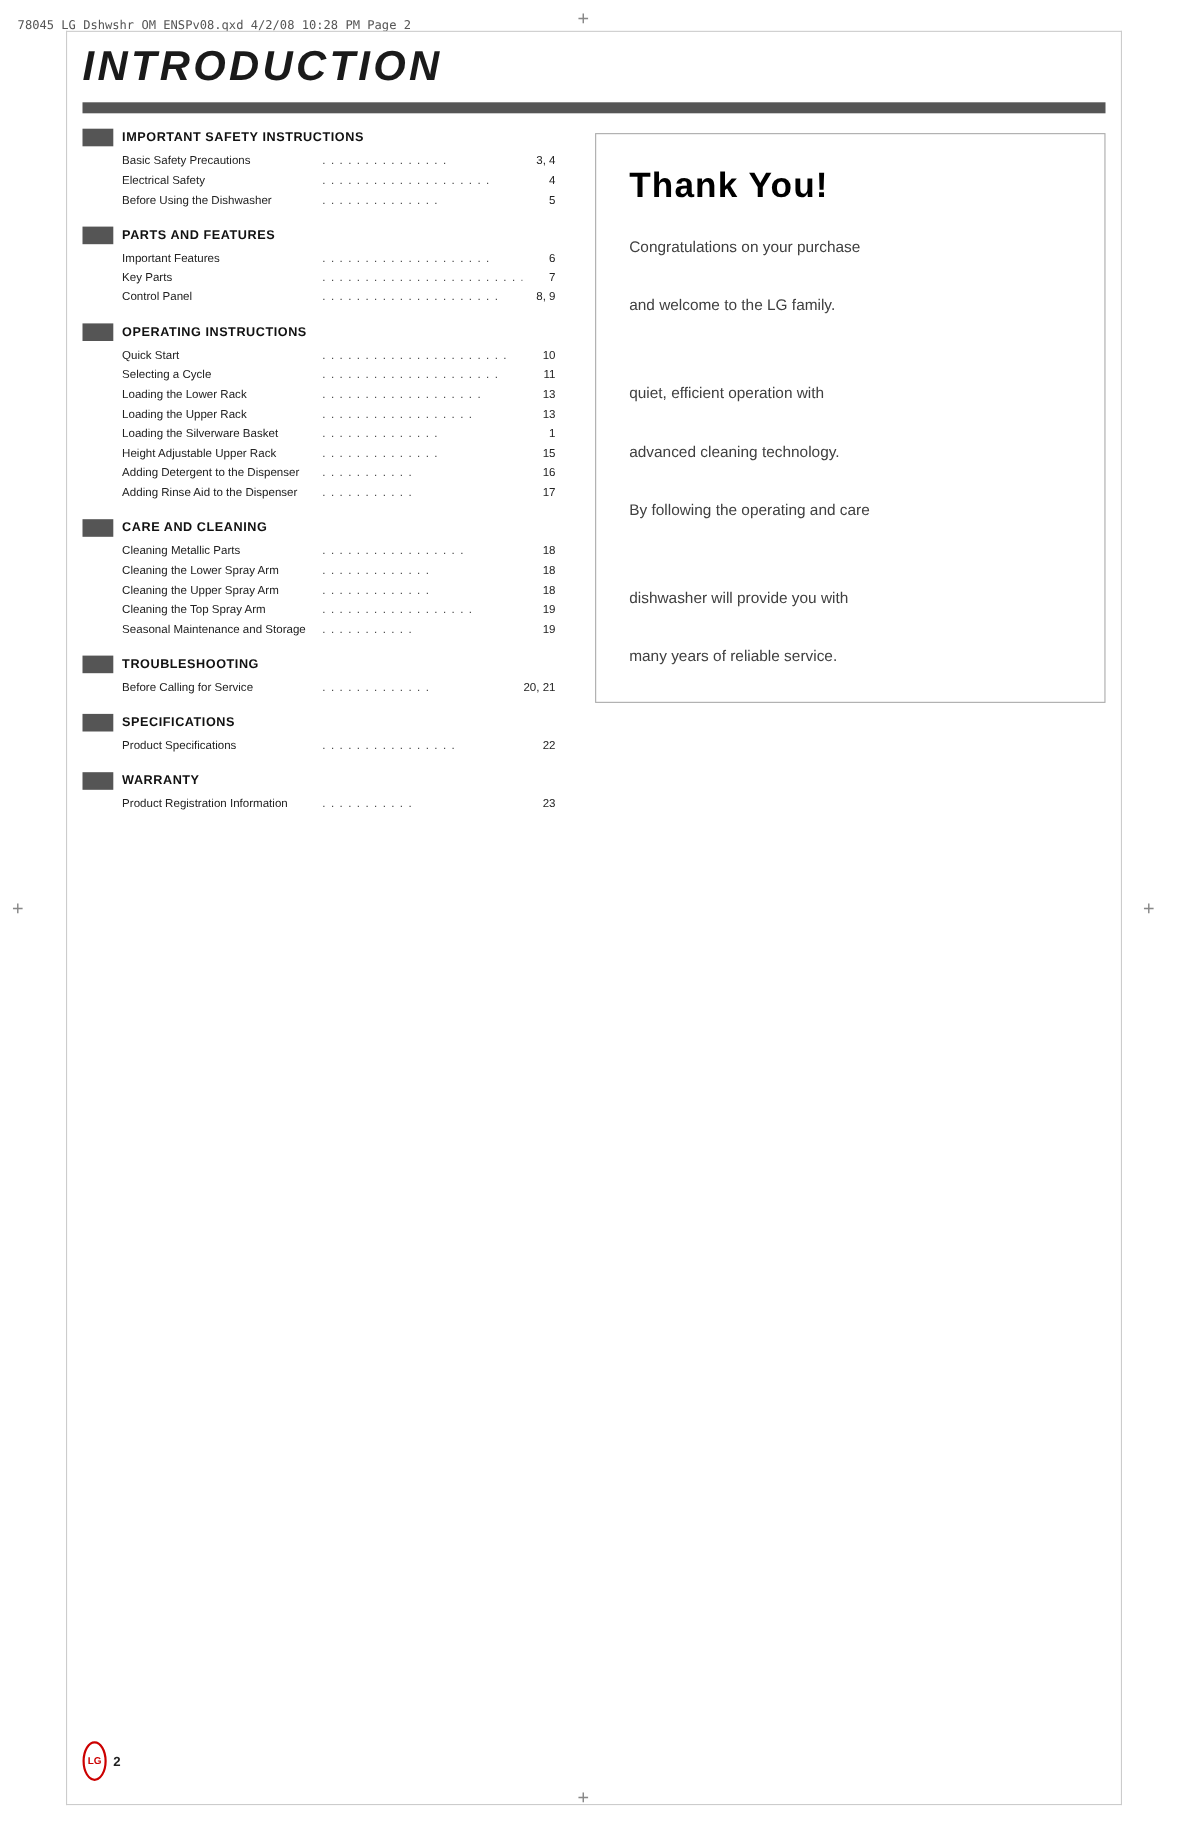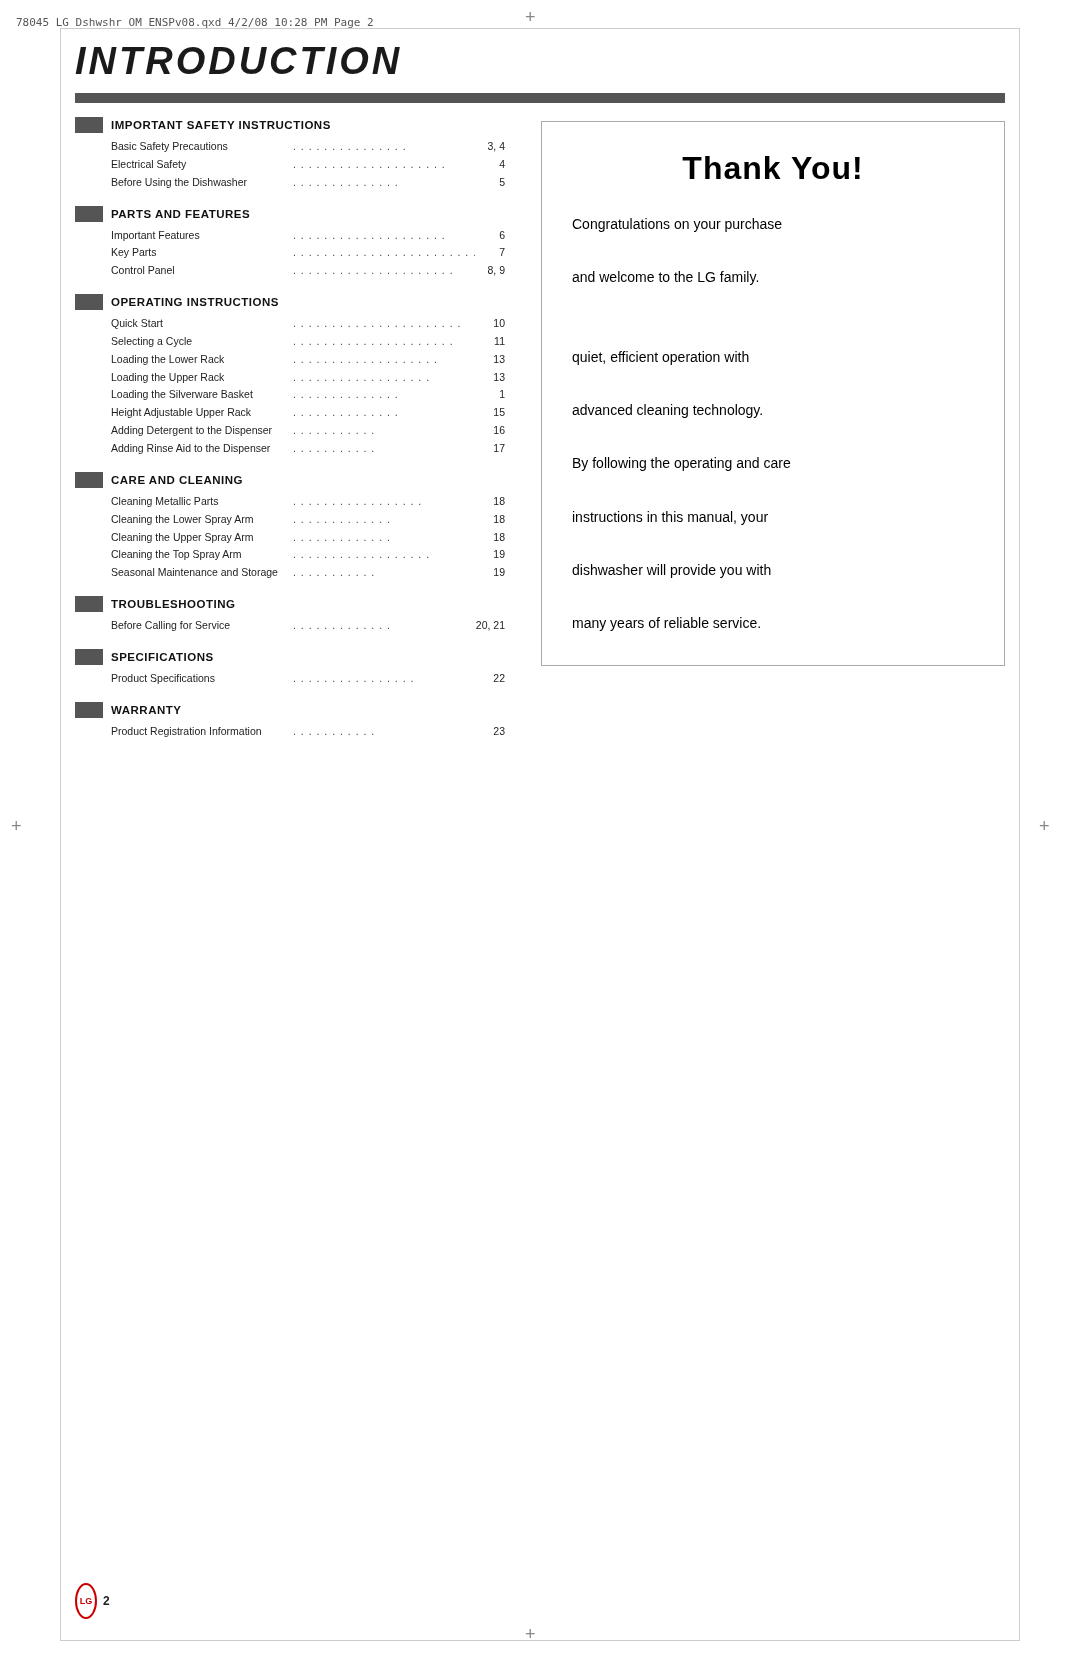--- a/index.html
+++ b/index.html
@@ -107,28 +107,27 @@
     
     .thank-you-box {
       border: 1.5px solid #aaa;
       padding: 28px 30px;
       margin-top: 4px;
     }
 
     .thank-you-title {
       font-size: 32px;
       font-weight: bold;
-      text-align: center;
       margin-bottom: 24px;
       letter-spacing: 1px;
     }
 
     .thank-you-text {
       font-size: 14px;
-      color: #000000;
+      color: #404040;
       line-height: 1.9;
     }
 
     .thank-you-text p {
       margin-bottom: 0;
     }
 
     
     .toc-section {
       margin-bottom: 14px;
@@ -424,21 +423,20 @@
           <p>&nbsp;</p>
           <p>and welcome to the LG family.</p>
           <p>&nbsp;</p>
           <p>&nbsp;</p>
           <p>quiet, efficient operation with</p>
           <p>&nbsp;</p>
           <p>advanced cleaning technology.</p>
           <p>&nbsp;</p>
           <p>By following the operating and care</p>
           <p>&nbsp;</p>
-          <p>instructions in this manual, your</p>
           <p>&nbsp;</p>
           <p>dishwasher will provide you with</p>
           <p>&nbsp;</p>
           <p>many years of reliable service.</p>
         </div>
       </div>
     </div>
 
   </div>
 

